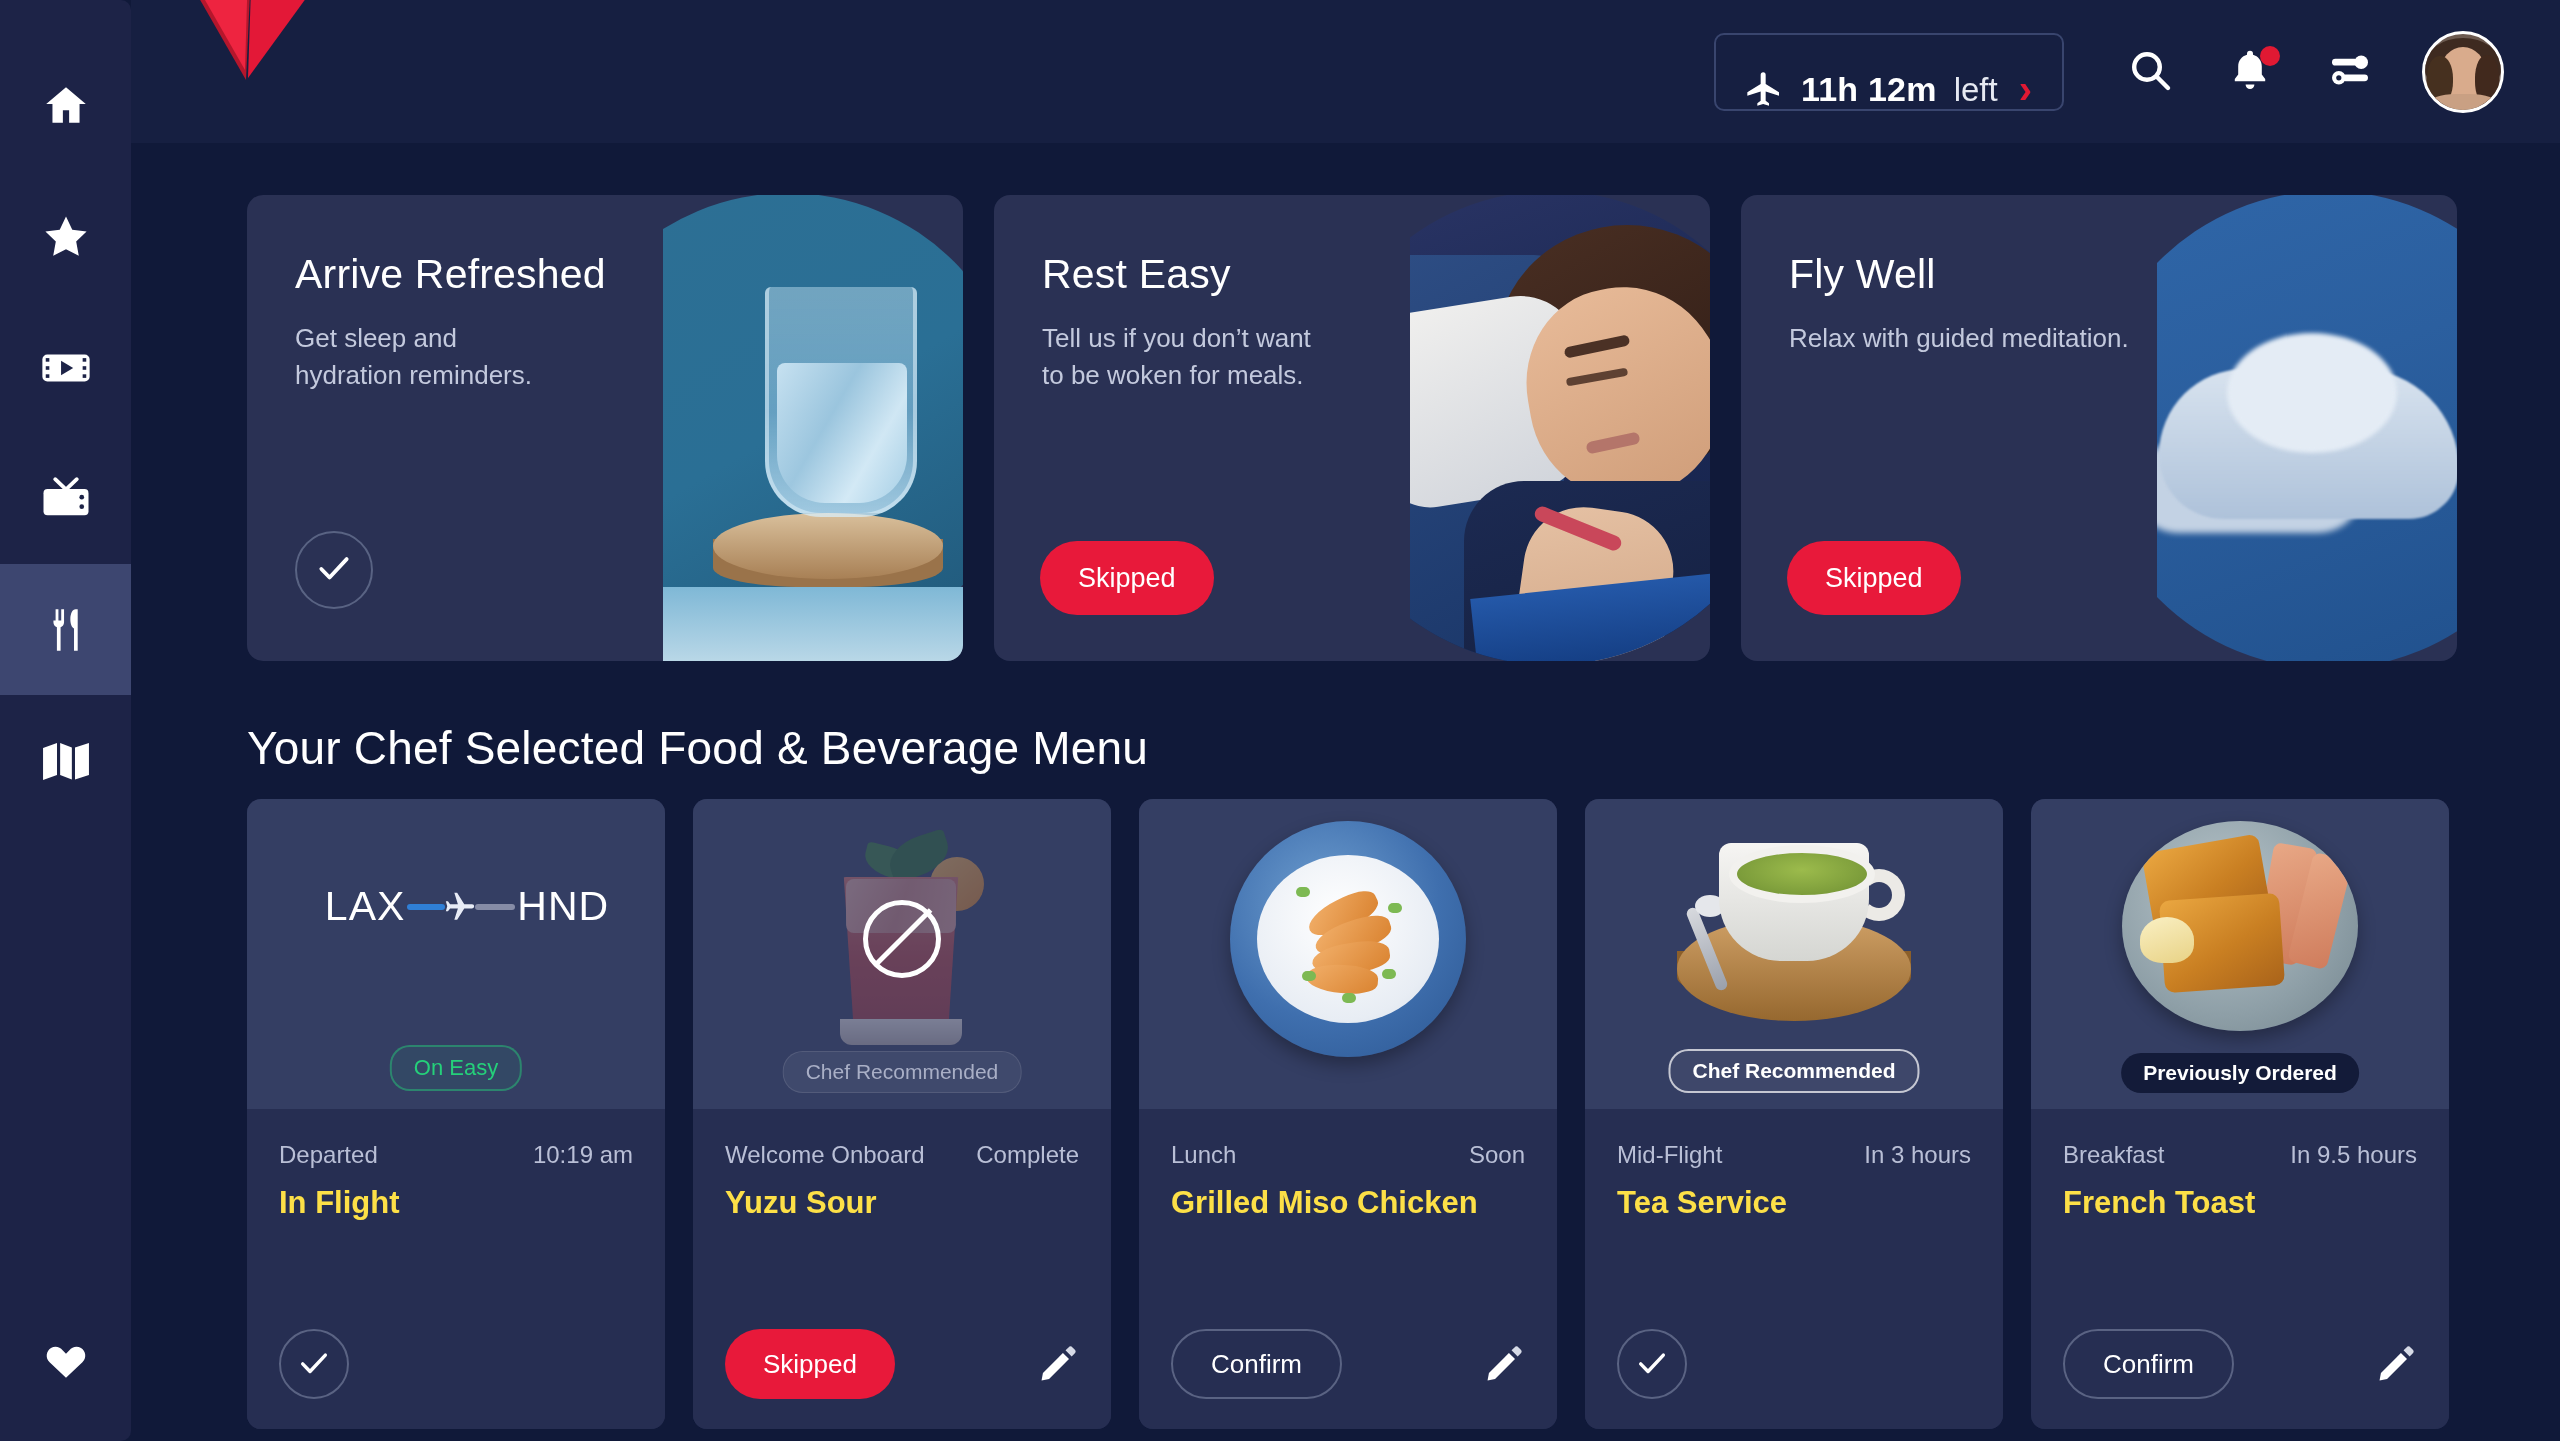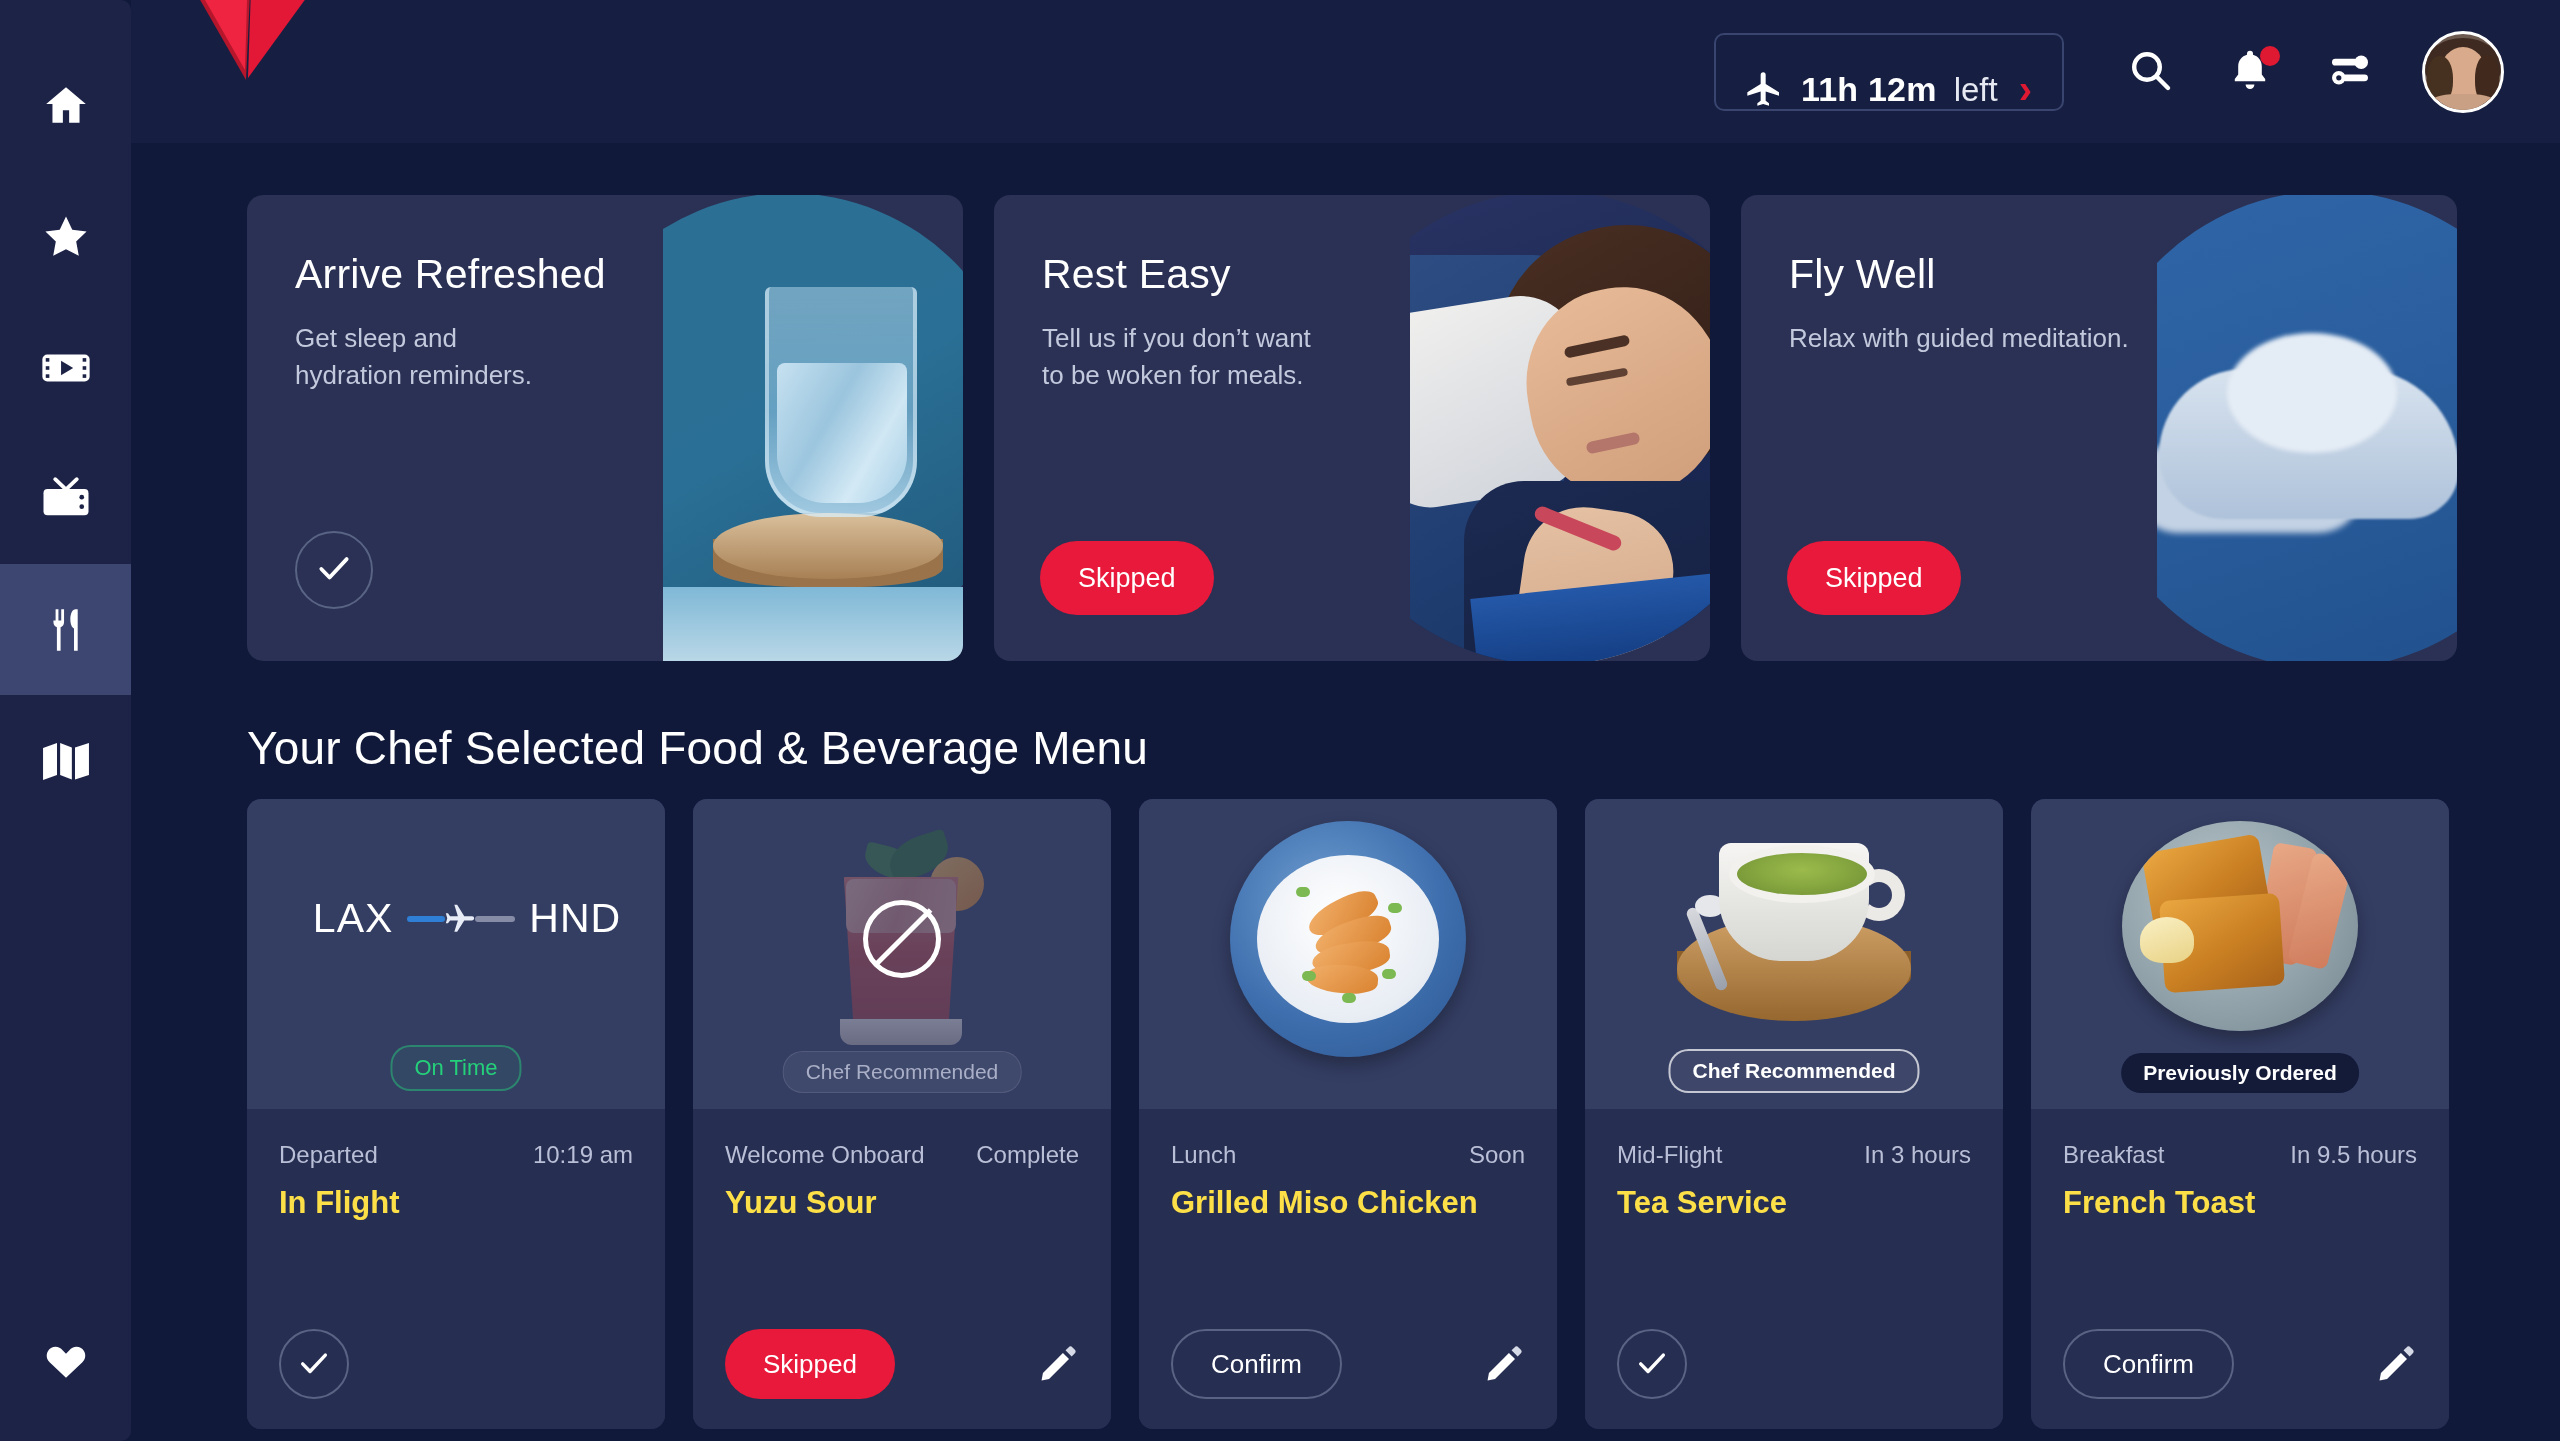--- a/index.html
+++ b/index.html
@@ -388,22 +388,22 @@
   }
   .badge-ontime {
     color: #25d07a; background: rgba(37,208,122,0.07);
     border: 2px solid rgba(37,208,122,0.45);
     font-weight: 400; font-size: 22px;
     bottom: 18px;
   }
 
   
   .route {
-    position: absolute; left: 0; right: 0; top: 96px;
-    display: flex; align-items: center; justify-content: center; gap: 14px; padding-left: 22px;
+    position: absolute; left: 0; right: 0; top: 84px;
+    display: flex; align-items: center; justify-content: center; gap: 2px; padding-left: 22px;
   }
   .route-code { color: #ffffff; font-size: 41px; letter-spacing: 1px; }
   .route-line { display: flex; align-items: center; }
   .rl-done { width: 38px; height: 6px; background: #2f7fd6; border-radius: 3px; }
   .rl-rest { width: 40px; height: 6px; background: #868ca6; border-radius: 3px; }
   .route-plane { width: 34px; height: 34px; margin: 0 -2px; }
 
   
   .dish { position: absolute; left: 50%; top: 22px; transform: translateX(-50%); }
 
@@ -761,21 +761,21 @@
                 <span class="rl-done"></span>
                 <span class="route-plane">
                   <svg width="34" height="34" viewBox="0 0 24 24">
                       <path fill="#e8ecf6" d="M21 16v-2l-8-5V3.5a1.5 1.5 0 0 0-3 0V9l-8 5v2l8-2.5V19l-2 1.5V22l3.5-1 3.5 1v-1.5L13 19v-5.5z" transform="rotate(90 12 12)"></path>
                     </svg>
                 </span>
                 <span class="rl-rest"></span>
               </span>
               <span class="route-code">HND</span>
             </div>
-            <span class="badge badge-ontime">On Time</span>
+            <span class="badge badge-ontime">On Easy</span>
           </div>
           <div class="mbot">
             <div class="mrow1">
               <span class="mlabel">Departed</span>
               <span class="mwhen">10:19 am</span>
             </div>
             <div class="mname">In Flight</div>
             <div class="mactions">
               <button class="btn-circle">
                 <span>

